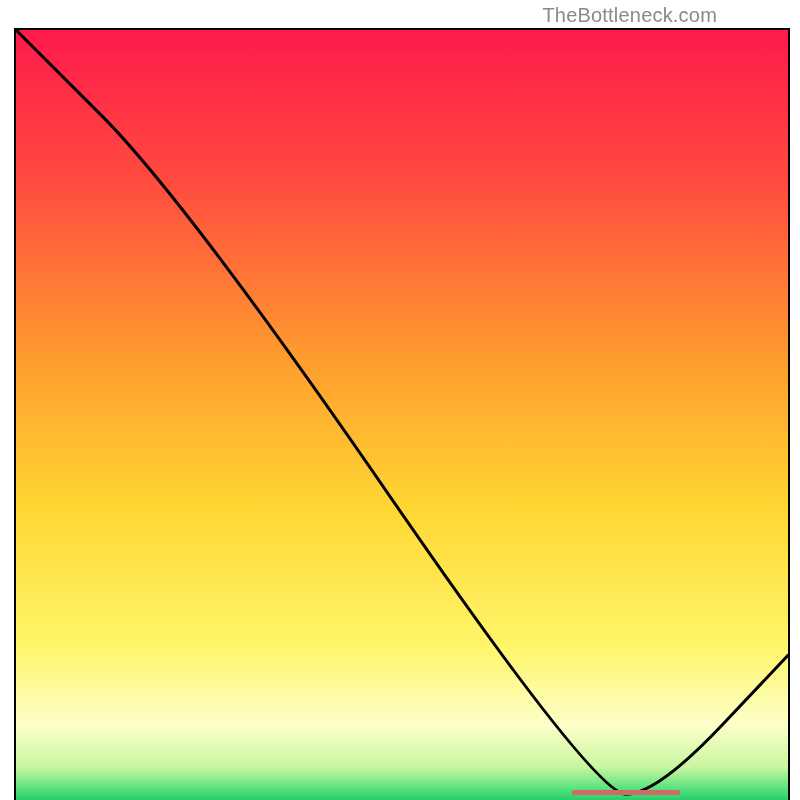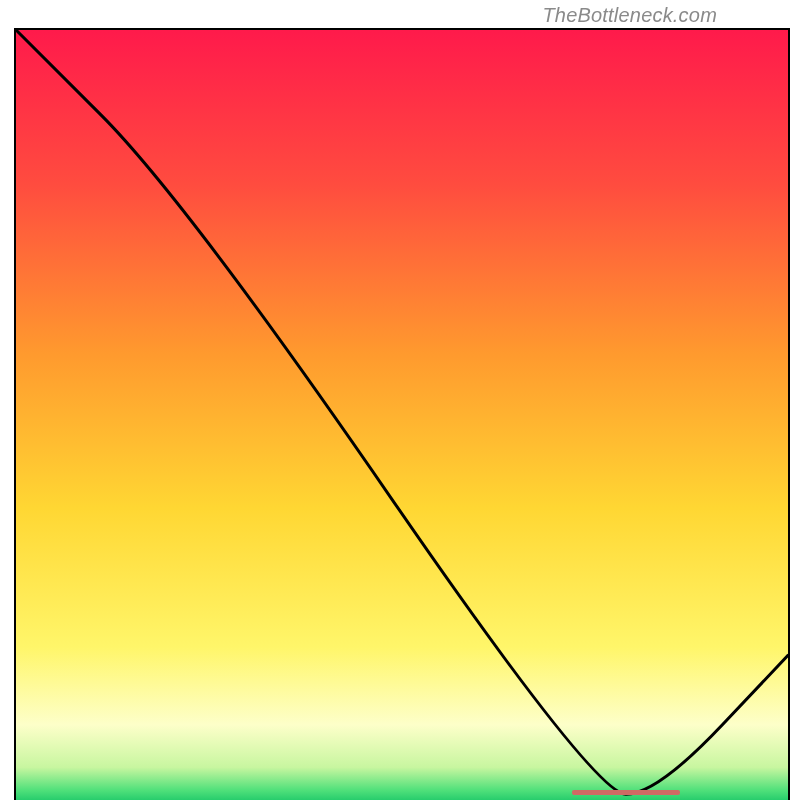--- a/index.html
+++ b/index.html
@@ -8,21 +8,20 @@
     width: 800px;
     height: 800px;
     overflow: hidden;
     background: #fff;
     font-family: Arial, Helvetica, sans-serif;
   }
   .stage {
     position: relative;
     width: 729px;
     height: 800px;
-    font-style: italic;
   }
   .watermark {
     position: absolute;
     top: 4px;
     right: 12px;
     color: #8a8a8a;
     font-size: 20px;
     letter-spacing: 0.2px;
     font-weight: 400;
     z-index: 10;

